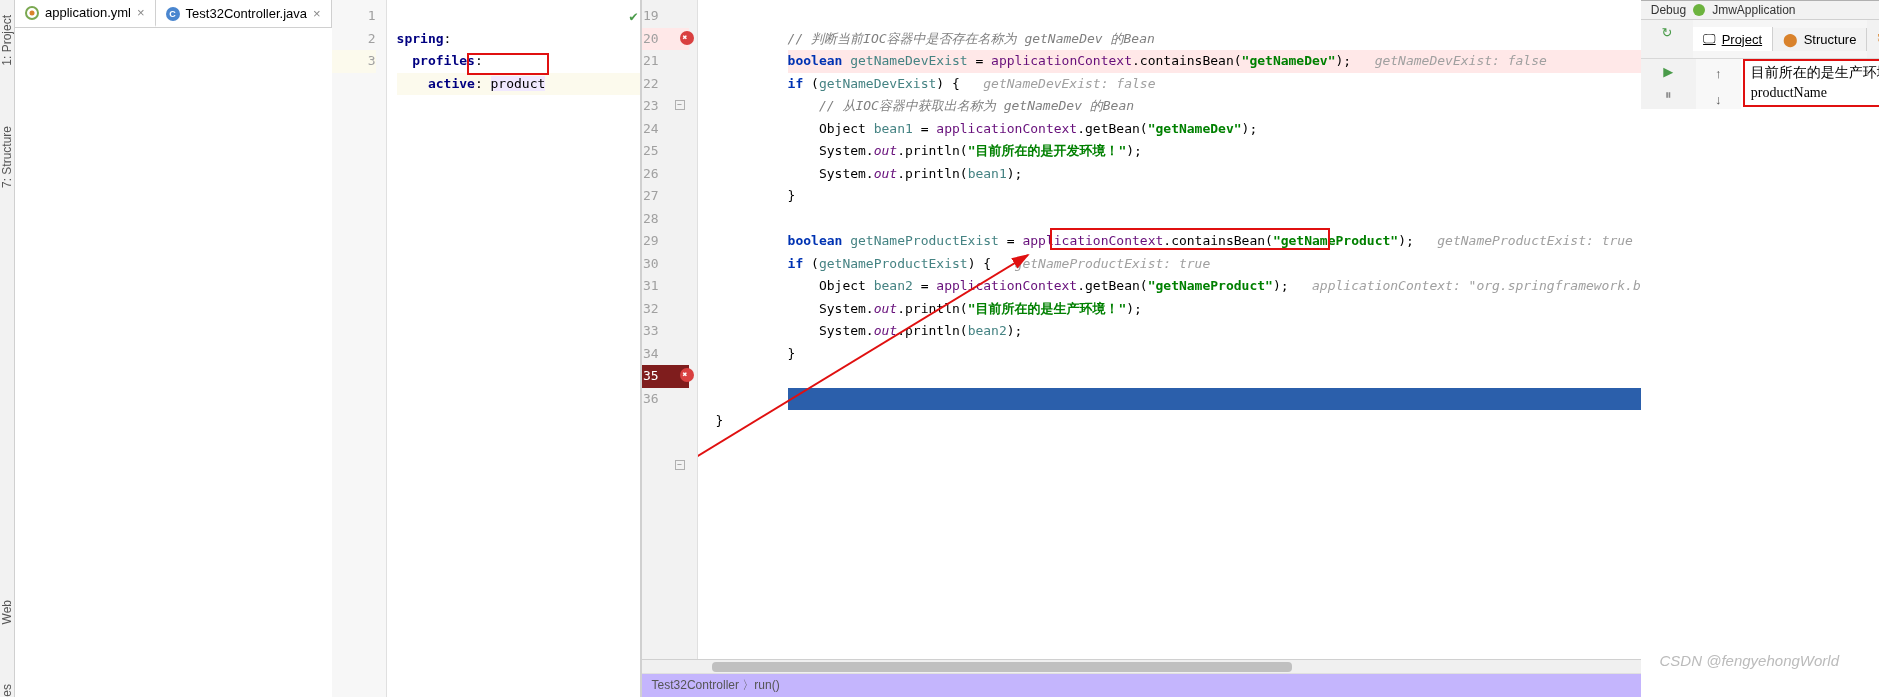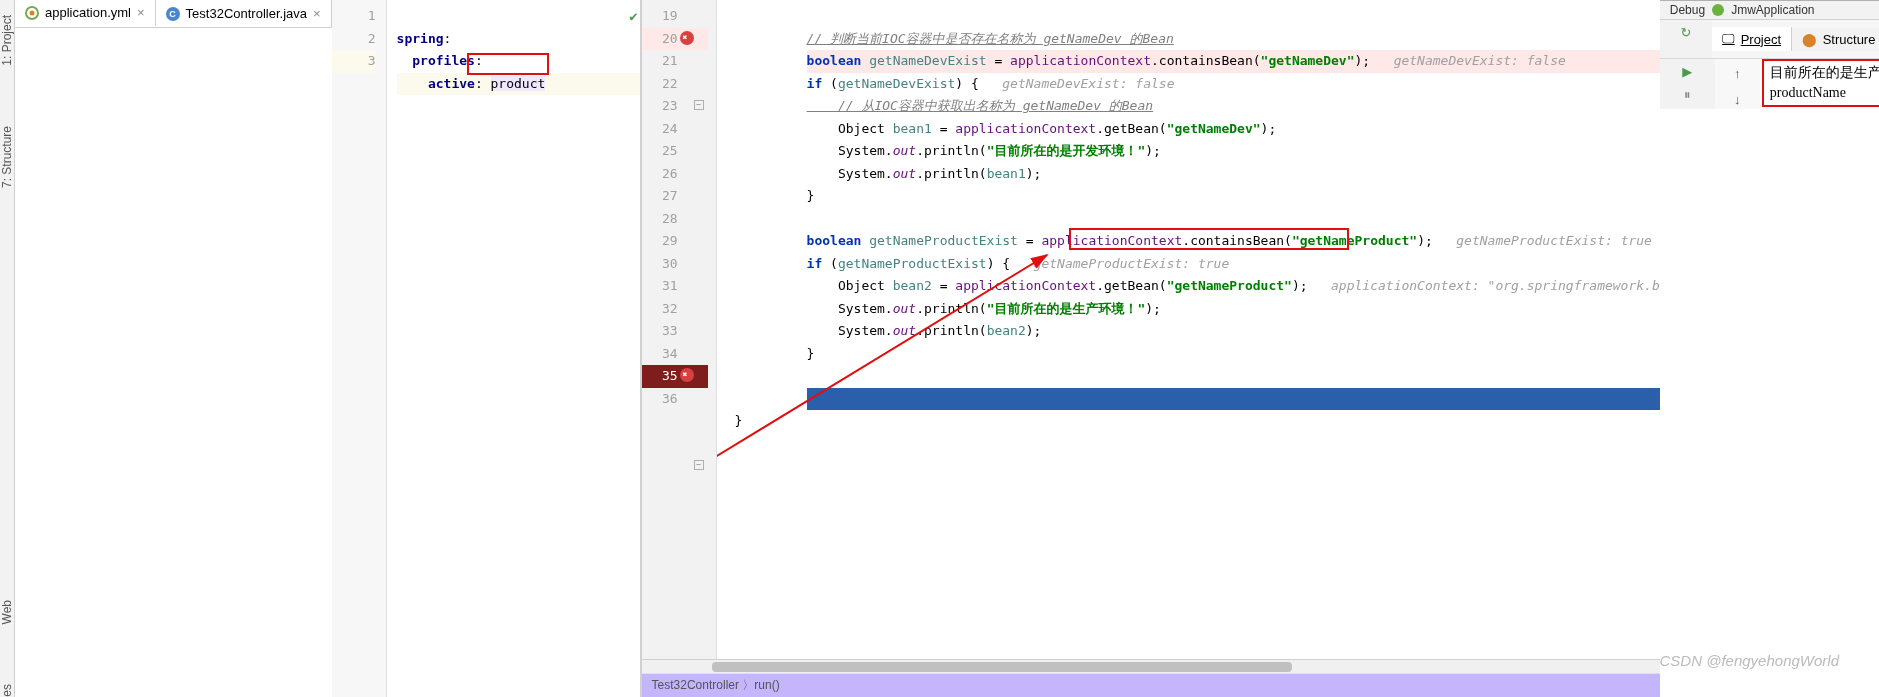--- a/index.html
+++ b/index.html
@@ -13,33 +13,33 @@
 .tab { display:flex; align-items:center; padding:0 10px; gap:6px; border-right:1px solid #d0d0d0; background:#fff; cursor:pointer; }
 .tab.active { border-bottom:2px solid #fff; }
 .tab .close { color:#888; }
 .icon-yml { width:14px; height:14px; }
 .icon-java { width:14px; height:14px; border-radius:50%; background:#4a86cf; color:#fff; font-size:9px; display:inline-flex; align-items:center; justify-content:center; font-weight:bold; }
 .editors { flex:1; display:flex; }
 .editor-left { width:310px; display:flex; border-right:2px solid #d0d0d0; }
 .editor-right { flex:1; display:flex; flex-direction:column; }
 .gutter { width:55px; background:#f7f7f7; border-right:1px solid #e0e0e0; text-align:right; padding-right:10px; color:#a0a0a0; font-family:Consolas,monospace; font-size:13px; line-height:22.5px; position:relative; }
 .gutter-inner { padding-top:5px; }
-.gutter-r { width:75px; background:#f2f2f2; border-right:1px solid #e0e0e0; text-align:center; padding-right:8px; color:#a0a0a0; font-family:Consolas,monospace; font-size:13px; line-height:22.5px; position:relative; }
+.gutter-r { width:56px; background:#f2f2f2; border-right:1px solid #e0e0e0; text-align:center; padding-right:8px; color:#a0a0a0; font-family:Consolas,monospace; font-size:13px; line-height:22.5px; position:relative; }
 .gutter-r .ln { text-align:right; padding-right:30px; position:relative; }
 .err-icon { position:absolute; left:38px; top:3px; width:14px; height:14px; border-radius:50%; background:#d94040; display:inline-block; }
 .err-icon::before { content:"✖"; color:#fff; font-size:8px; position:absolute; left:3px; top:-4px; }
 .fold-icon { position:absolute; right:4px; width:10px; height:10px; border:1px solid #b0b0b0; font-size:8px; line-height:8px; text-align:center; color:#888; }
 .code { flex:1; padding:5px 0 0 10px; font-family:Consolas,monospace; font-size:13px; line-height:22.5px; white-space:pre; overflow:hidden; position:relative; }
 .kw { color:#000080; font-weight:bold; }
 .kw2 { color:#0033b3; font-weight:bold; }
 .str { color:#008000; font-weight:bold; }
 .fld { color:#660e7a; font-style:italic; }
 .var { color:#458383; }
 .ctx { color:#660e7a; }
-.cmt { color:#808080; font-style:italic;text-decoration:underline; }
+.cmt { color:#808080; font-style:italic; }
 .hint { color:#a0a0a0; font-style:italic; }
 .hl-line { background:#ffe8e8; display:inline-block; width:100%; }
 .cursor-line { background:#2b5fab; color:#fff; display:inline-block; width:100%; height:22px; }
 .redbox { border:2px solid #e01010; position:absolute; pointer-events:none; }
 .arrow-line { position:absolute; pointer-events:none; }
 .breadcrumb { height:24px; padding:3px 10px; font-size:12px; color:#555; border-top:1px solid #e0e0e0; background:#c4b5fd; }
 .bottom { border-top:1px solid #b0b0b0; background:#fff; }
 .debug-header { padding:2px 10px; background:#f2f2f2; font-size:12px; color:#333; border-bottom:1px solid #d0d0d0; display:flex; align-items:center; gap:6px; }
 .app-icon { width:14px; height:14px; }
 .toolbar-row { display:flex; background:#f6f6f6; border-bottom:1px solid #d8d8d8; }

